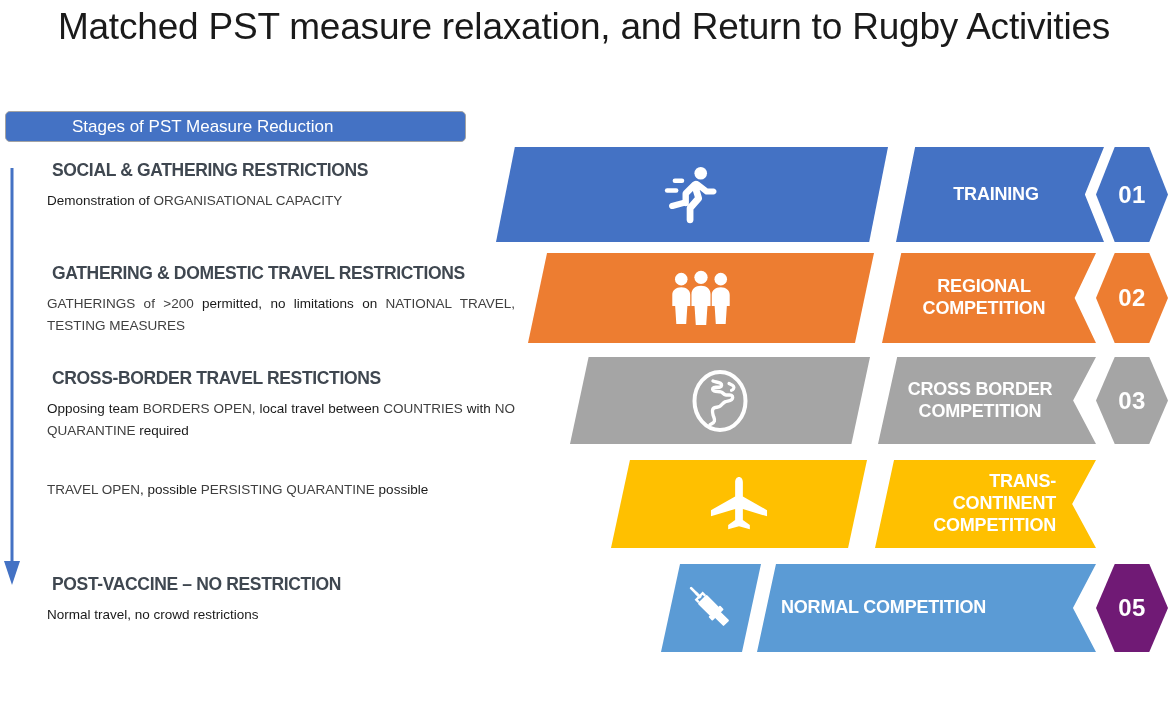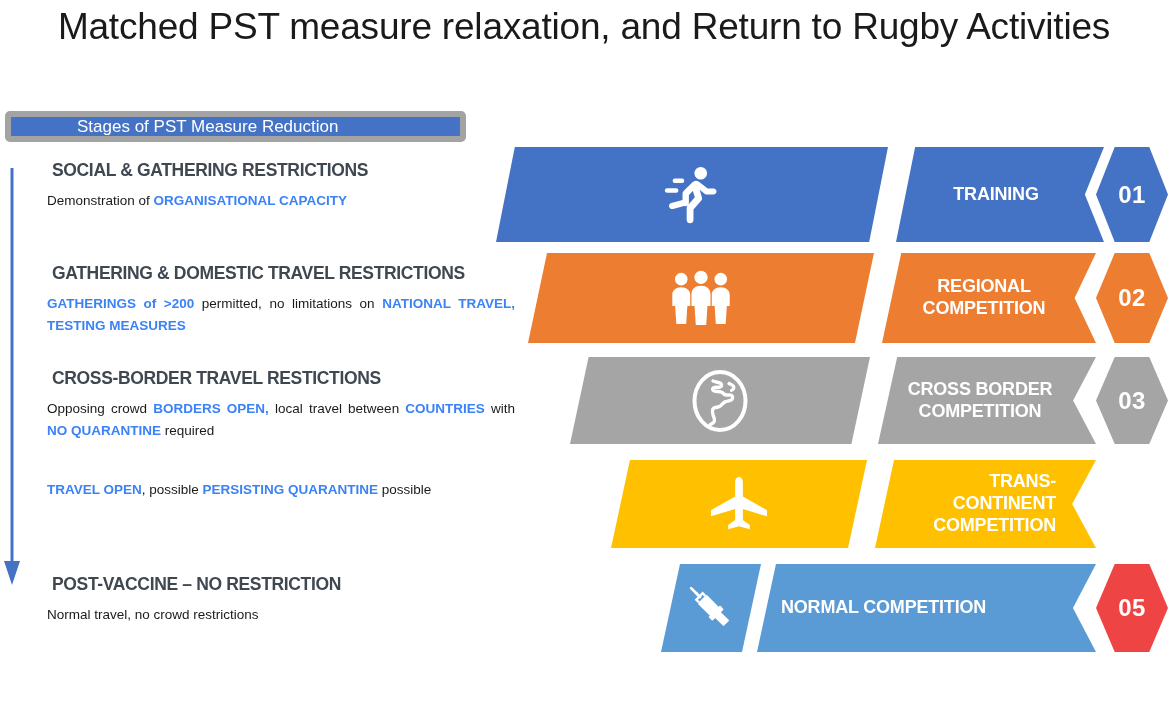--- a/index.html
+++ b/index.html
@@ -20,21 +20,21 @@
     letter-spacing:-0.2px;
     white-space:nowrap;
   }
 
   
   #stages-banner{
     position:absolute;
     left:5px;top:111px;
     width:461px;height:31px;
     background:#4472C4;
-    border:6px solid #a3a3a3;
+    border:1px solid #a3a3a3;
     border-radius:5px;
     box-sizing:border-box;
     display:flex;align-items:center;
   }
   #stages-banner-label{
     color:#ffffff;
     font-size:17px;
     margin-left:66px;
     white-space:nowrap;
   }
@@ -60,21 +60,21 @@
     margin-left:5px;
   }
   .stage-body{
     font-size:13.5px;
     color:#1a1a1a;
     line-height:1.62;
     text-align:justify;
     margin-top:9px;
   }
   .stage-body.nojustify{ text-align:left; }
-  .em{ color:#3b82f6; font-weight:bold; }
+  .em{ color:#404040; font-weight:normal; }
 
   
   #funnel{ position:absolute; left:0; top:0; width:1168px; height:567px;border-radius:25px; }
   .funnel-row{ position:absolute; }
   .icon-panel{
     position:absolute;top:0;bottom:0;left:0;
     display:flex;align-items:center;justify-content:center;
   }
   .icon-panel svg{ display:block; }
   .label-panel{
@@ -119,21 +119,21 @@
     <div class="stage-body nojustify"><span>Demonstration of </span><span class="em">ORGANISATIONAL CAPACITY</span></div>
   </div>
 
   <div class="stage-text-block" style="top:103px;">
     <div class="stage-heading">GATHERING &amp; DOMESTIC TRAVEL RESTRICTIONS</div>
     <div class="stage-body"><span class="em">GATHERINGS of &gt;200</span><span> permitted, no limitations on </span><span class="em">NATIONAL TRAVEL, TESTING MEASURES</span></div>
   </div>
 
   <div class="stage-text-block" style="top:208px;">
     <div class="stage-heading">CROSS-BORDER TRAVEL RESTICTIONS</div>
-    <div class="stage-body"><span>Opposing crowd </span><span class="em">BORDERS OPEN,</span><span> local travel between </span><span class="em">COUNTRIES</span><span> with </span><span class="em">NO QUARANTINE</span><span> required</span></div>
+    <div class="stage-body"><span>Opposing team </span><span class="em">BORDERS OPEN,</span><span> local travel between </span><span class="em">COUNTRIES</span><span> with </span><span class="em">NO QUARANTINE</span><span> required</span></div>
   </div>
 
   <div class="stage-text-block" style="top:310px;">
     <div class="stage-body"><span class="em">TRAVEL OPEN</span><span>, possible </span><span class="em">PERSISTING QUARANTINE</span><span> possible</span></div>
   </div>
 
   <div class="stage-text-block" style="top:414px;">
     <div class="stage-heading">POST-VACCINE – NO RESTRICTION</div>
     <div class="stage-body nojustify"><span>Normal travel, no crowd restrictions</span></div>
   </div>
@@ -230,18 +230,18 @@
             <rect x="33" y="28" width="3" height="3.4"></rect>
             <rect x="24" y="33" width="3" height="3.4"></rect>
             <rect x="30" y="33" width="3" height="3.4"></rect>
           </g>
         </svg>
       </span>
     </div>
     <div class="label-panel" style="left:96px;width:339px;background:#5B9BD5;clip-path:polygon(5.6% 0,100% 0,93.2% 50%,100% 100%,0 100%);">
       <div class="label-text" style="padding:0 34px 0 24px;text-align:left;">NORMAL COMPETITION</div>
     </div>
-    <div class="num-panel" style="left:435px;width:72px;background:#ef4444;clip-path:polygon(26% 0,74% 0,100% 50%,74% 100%,26% 100%,0 50%);">
+    <div class="num-panel" style="left:435px;width:72px;background:#701a75;clip-path:polygon(26% 0,74% 0,100% 50%,74% 100%,26% 100%,0 50%);">
       <span class="num-text">05</span>
     </div>
   </div>
 
 </div>
 
 </body></html>

